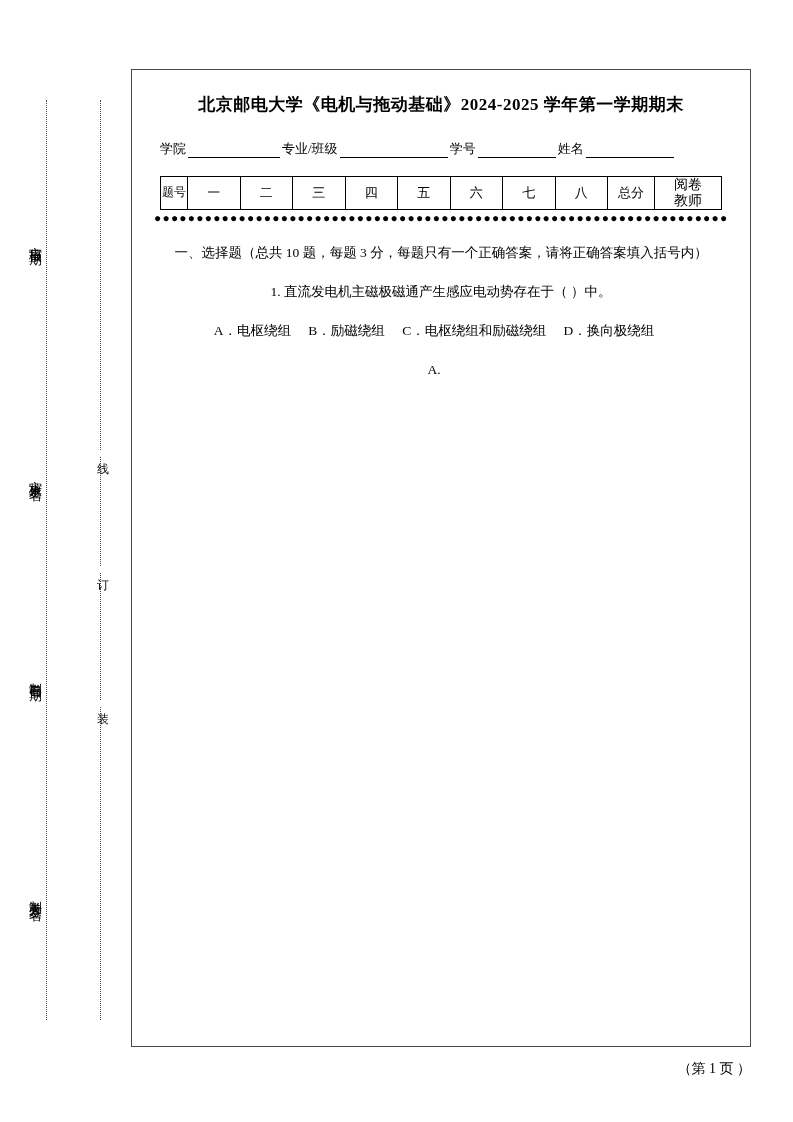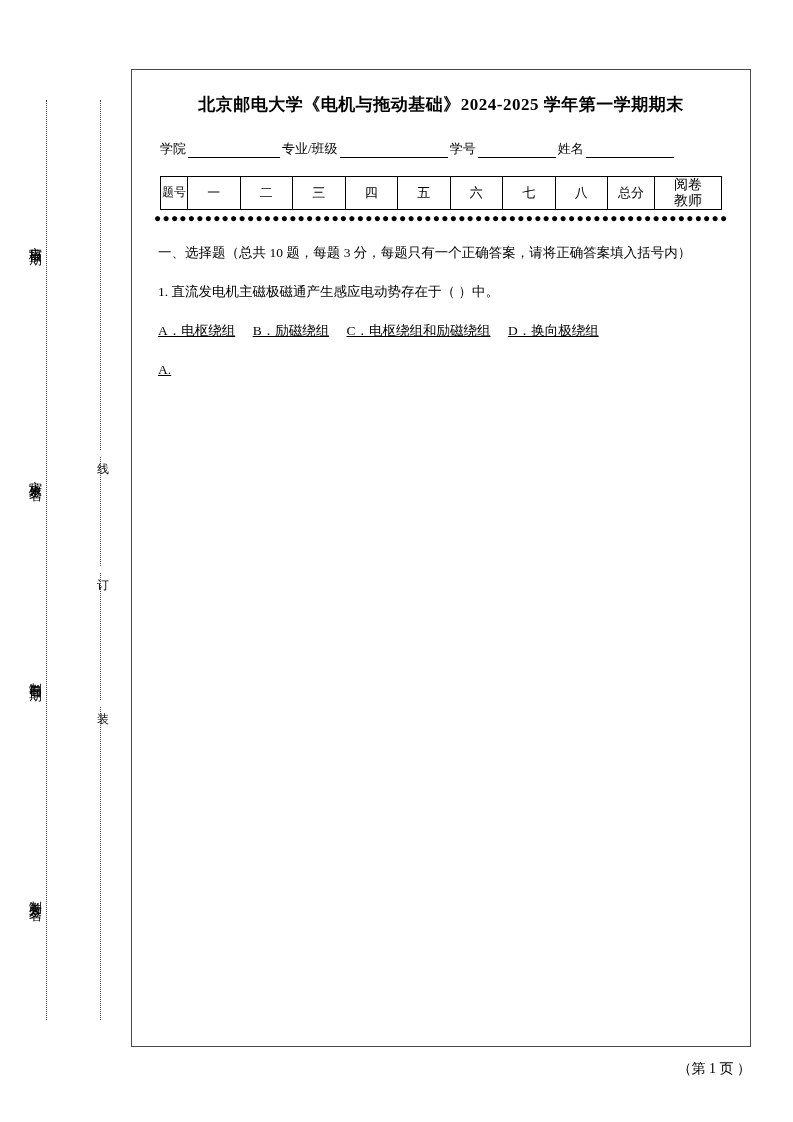--- a/index.html
+++ b/index.html
@@ -137,22 +137,22 @@
     color: #000;
   }
   .dotline.bottom { margin-top: 2px; }
 
   
   .body {
     margin: 14px 26px 0 26px;
     font-size: 13.5px;
     line-height: 30px;
   }
-  .body p { margin: 0 0 9px 0; }
-  .opts span { margin-right: 14px; display: inline-block; text-decoration: underline; }
+  .body p { margin: 0 0 9px 0; text-align: center; }
+  .opts span { margin-right: 14px; display: inline-block; }
 
   
   .footer {
     position: absolute;
     left: 131px;
     top: 1060px;
     width: 620px;
     text-align: right;
     font-size: 14px;
     font-weight: normal;

